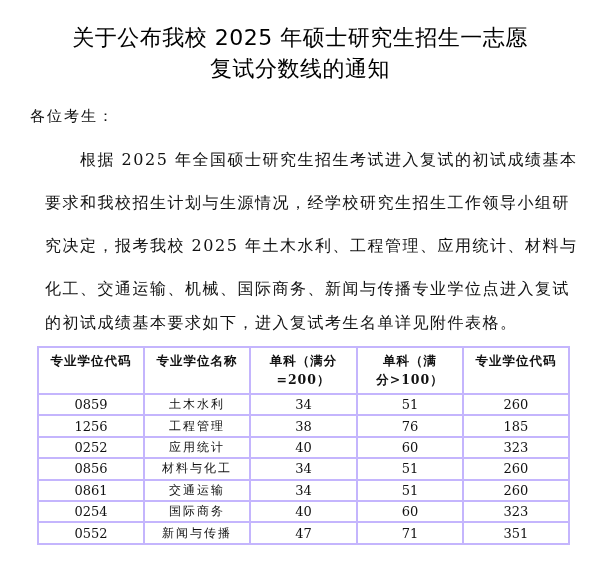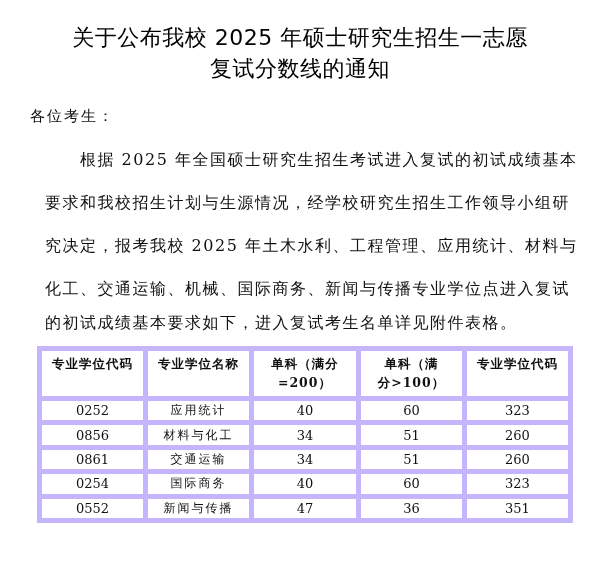--- a/index.html
+++ b/index.html
@@ -3,21 +3,21 @@
 <meta charset="utf-8">
 <style>
   html, body { margin: 0; padding: 0; background: #ffffff; }
   body { width: 600px; height: 581px; position: relative; overflow: hidden; color: #111; font-family: "DejaVu Serif", "Liberation Serif", serif; }
   .title { position: absolute; left: 0; width: 600px; text-align: center; font-family: "DejaVu Sans", "Liberation Sans", sans-serif; font-size: 22px; letter-spacing: 0.5px; color: #000000; white-space: nowrap; }
   .title.l1 { top: 23px; }
   .title.l2 { top: 54px; }
   .salutation { position: absolute; left: 30px; top: 107px; font-size: 15px; letter-spacing: 2px; }
   .para { position: absolute; left: 45px; width: 525px; font-size: 16px; letter-spacing: 1.5px; white-space: nowrap; }
   table { position: absolute; left: 37px; top: 346px; width: 531px; border-collapse: collapse; table-layout: fixed; font-size: 13px; }
-  th, td { border: 5px solid #c4b5fd; text-align: center; padding: 0; }
+  th, td { border: 2px solid #c4b5fd; text-align: center; padding: 0; }
   th { font-weight: bold; height: 42px; vertical-align: top; padding-top: 3px; line-height: 19px; font-size: 12.5px; letter-spacing: 1px; }
   td { height: 19.4px; line-height: 19px; }
   td.name { letter-spacing: 2px; font-size: 12px; font-family: "DejaVu Sans", "Liberation Sans", sans-serif; }
 </style>
 </head>
 <body>
 
 <div class="title l1">关于公布我校 2025 年硕士研究生招生一志愿</div>
 <div class="title l2">复试分数线的通知</div>
 
@@ -56,20 +56,34 @@
           <div>分&gt;100）</div>
         </th>
       <th>
           <div>专业学位代码</div>
           <div></div>
         </th>
     </tr>
   </thead>
   <tbody>
     <tr>
+        <td>0859</td>
+        <td class="name">土木水利</td>
+        <td>34</td>
+        <td>51</td>
+        <td>260</td>
+      </tr>
+    <tr>
+        <td>1256</td>
+        <td class="name">工程管理</td>
+        <td>38</td>
+        <td>76</td>
+        <td>185</td>
+      </tr>
+    <tr>
         <td>0252</td>
         <td class="name">应用统计</td>
         <td>40</td>
         <td>60</td>
         <td>323</td>
       </tr>
     <tr>
         <td>0856</td>
         <td class="name">材料与化工</td>
         <td>34</td>
@@ -87,17 +101,17 @@
         <td>0254</td>
         <td class="name">国际商务</td>
         <td>40</td>
         <td>60</td>
         <td>323</td>
       </tr>
     <tr>
         <td>0552</td>
         <td class="name">新闻与传播</td>
         <td>47</td>
-        <td>36</td>
+        <td>71</td>
         <td>351</td>
       </tr>
   </tbody>
 </table>
 
 </body></html>

